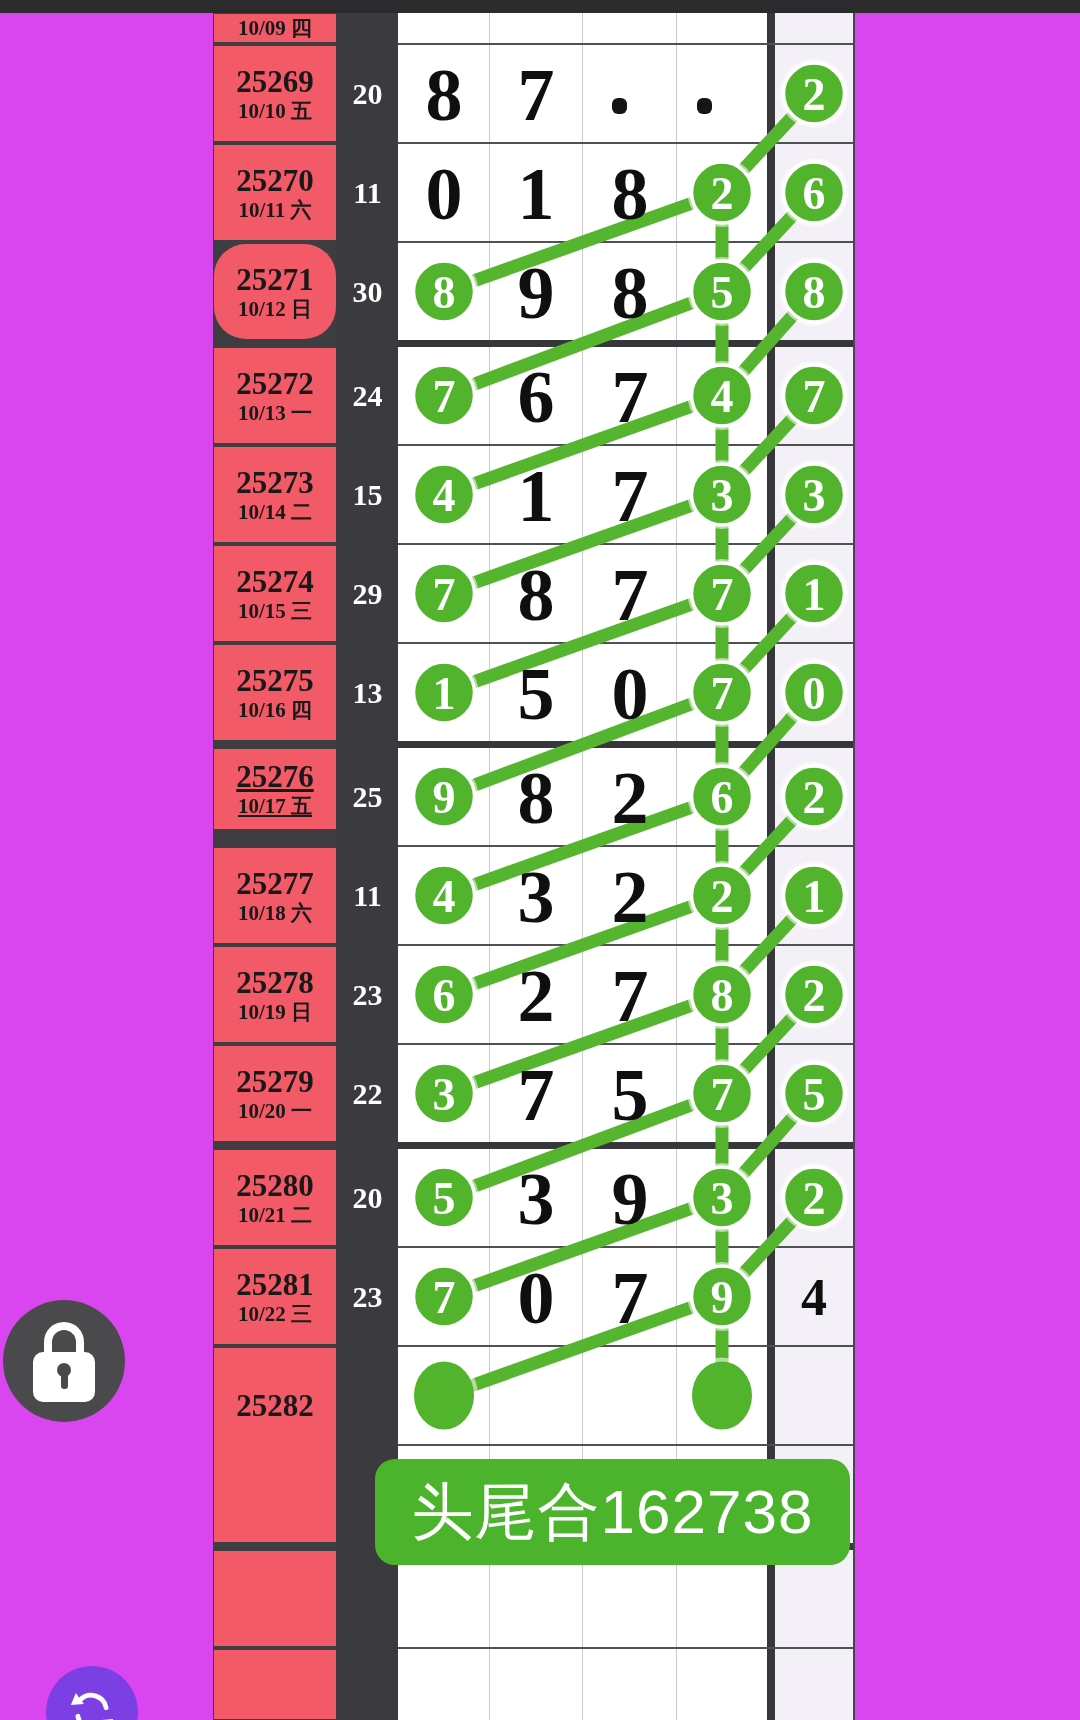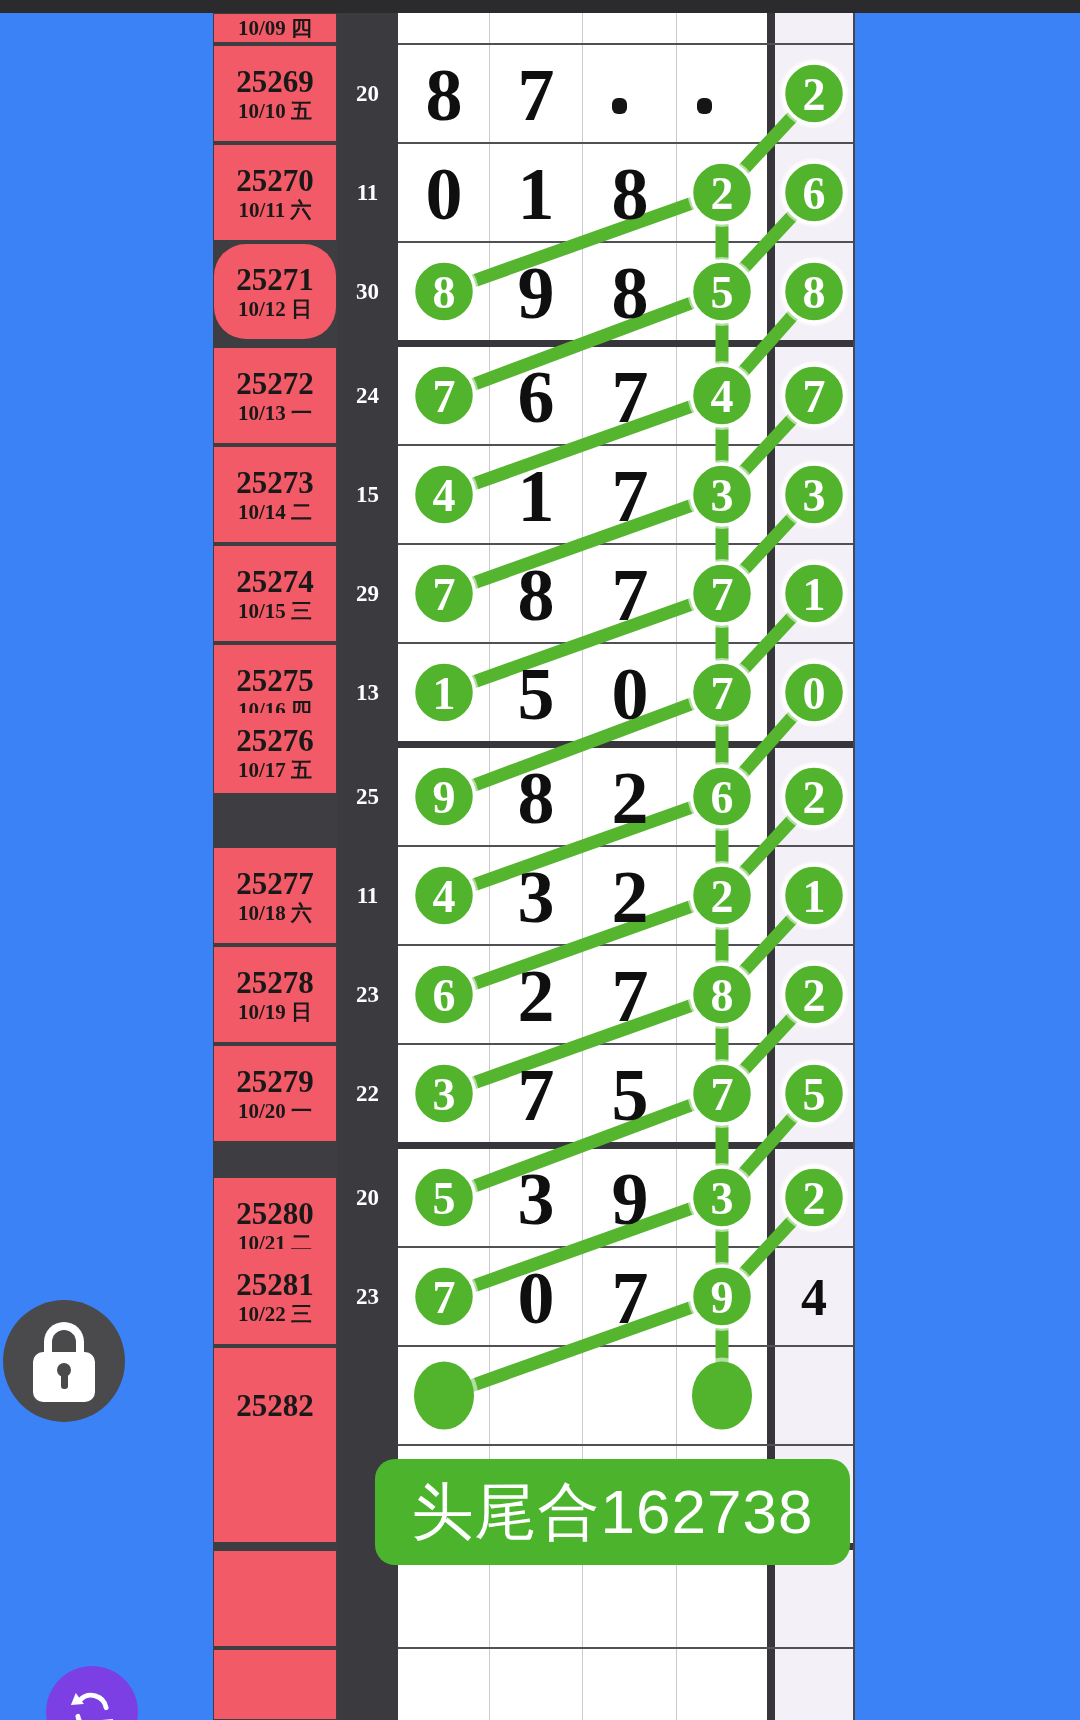--- a/index.html
+++ b/index.html
@@ -1,35 +1,35 @@
 <!DOCTYPE html>
 <html><head>
 <meta charset="utf-8">
 <style>
   html,body{margin:0;padding:0;background:#59595b;}
-  .screen{position:relative;width:1080px;height:1720px;overflow:hidden;background:#3b82f6;
+  .screen{position:relative;width:1080px;height:1720px;overflow:hidden;background:#d946ef;
           font-family:"Liberation Serif","DejaVu Serif",serif;}
   .abs{position:absolute;}
   
   .topbar{left:0;top:0;width:1080px;height:13px;background:#2b2b2d;z-index:9;}
   .white-grid{left:398px;top:13px;width:369px;height:1707px;background:#ffffff;z-index:0;}
   .col5-bg{left:775px;top:13px;width:78px;height:1707px;background:#f4f0f7;z-index:0;}
   .thick-v{left:767px;top:13px;width:8px;height:1707px;background:#37373b;z-index:1;}
   .right-edge{left:853px;top:13px;width:2px;height:1707px;background:#47474b;z-index:1;}
   .vline{top:13px;width:1px;height:1707px;background:#cbcbcf;z-index:1;}
   .red-strip{left:213px;top:13px;width:124px;height:1707px;background:#3e3e42;z-index:0;}
   .sum-col{left:337px;top:13px;width:61px;height:1707px;background:#3b3b3f;z-index:0;}
   .hborder{left:398px;width:455px;z-index:1;}
   
   .red-cell{left:214px;width:122px;background:#f25a67;z-index:1;display:flex;flex-direction:column;
             align-items:center;justify-content:center;color:#191919;}
   .red-cell .draw{font-size:31px;font-weight:bold;line-height:34px;}
   .red-cell .date{font-size:21px;font-weight:bold;line-height:24px;}
   .red-cell.partial{justify-content:flex-end;padding-bottom:2px;box-sizing:border-box;}
-  .sum-label{left:337px;width:61px;color:#ffffff;font-size:23px;font-weight:bold;text-align:center;z-index:2;}
+  .sum-label{left:337px;width:61px;color:#ffffff;font-size:30px;font-weight:bold;text-align:center;z-index:2;}
   
   .nub{width:15px;height:16px;background:#151515;border-radius:6px;z-index:3;}
   .badge{left:592px;top:45px;width:141px;height:64px;background:#4bb22a;border-radius:16px;z-index:4;
          color:#fff;font-family:"Liberation Sans","DejaVu Sans",sans-serif;font-size:45px;font-weight:600;
          text-align:center;line-height:64px;letter-spacing:1px;}
   .banner{left:375px;top:1459px;width:475px;height:106px;background:#4cb42c;border-radius:20px;z-index:4;
           color:#fff;font-family:"Liberation Sans","DejaVu Sans",sans-serif;font-size:62px;
           text-align:center;line-height:106px;letter-spacing:1px;}
   #chart-svg{left:0;top:0;z-index:2;}
   
@@ -109,41 +109,41 @@
       <div class="abs red-cell" style="top: 546px; height: 95px;">
         <span class="draw">25274</span>
         <span class="date">10/15 三</span>
       </div>
       <div class="abs sum-label" style="top: 575.5px; height: 36px; line-height: 36px;">29</div>
       <div class="abs red-cell" style="top: 645px; height: 95px;">
         <span class="draw">25275</span>
         <span class="date">10/16 四</span>
       </div>
       <div class="abs sum-label" style="top: 674.5px; height: 36px; line-height: 36px;">13</div>
-      <div class="abs red-cell" style="top: 713px; height: 80px;">
+      <div class="abs red-cell" style="top: 749px; height: 80px; text-decoration: underline;">
         <span class="draw">25276</span>
         <span class="date">10/17 五</span>
       </div>
       <div class="abs sum-label" style="top: 778.5px; height: 36px; line-height: 36px;">25</div>
       <div class="abs red-cell" style="top: 848px; height: 95px;">
         <span class="draw">25277</span>
         <span class="date">10/18 六</span>
       </div>
       <div class="abs sum-label" style="top: 877.5px; height: 36px; line-height: 36px;">11</div>
       <div class="abs red-cell" style="top: 947px; height: 95px;">
         <span class="draw">25278</span>
         <span class="date">10/19 日</span>
       </div>
       <div class="abs sum-label" style="top: 976.5px; height: 36px; line-height: 36px;">23</div>
       <div class="abs red-cell" style="top: 1046px; height: 95px;">
         <span class="draw">25279</span>
         <span class="date">10/20 一</span>
       </div>
       <div class="abs sum-label" style="top: 1075.5px; height: 36px; line-height: 36px;">22</div>
-      <div class="abs red-cell" style="top: 1150px; height: 95px; margin-top: 28px;">
+      <div class="abs red-cell" style="top: 1150px; height: 95px;">
         <span class="draw">25280</span>
         <span class="date">10/21 二</span>
       </div>
       <div class="abs sum-label" style="top: 1179.5px; height: 36px; line-height: 36px;">20</div>
       <div class="abs red-cell" style="top: 1249px; height: 95px;">
         <span class="draw">25281</span>
         <span class="date">10/22 三</span>
       </div>
       <div class="abs sum-label" style="top: 1278.5px; height: 36px; line-height: 36px;">23</div>
       <div class="abs red-cell" style="top: 1348px; height: 115px;">

